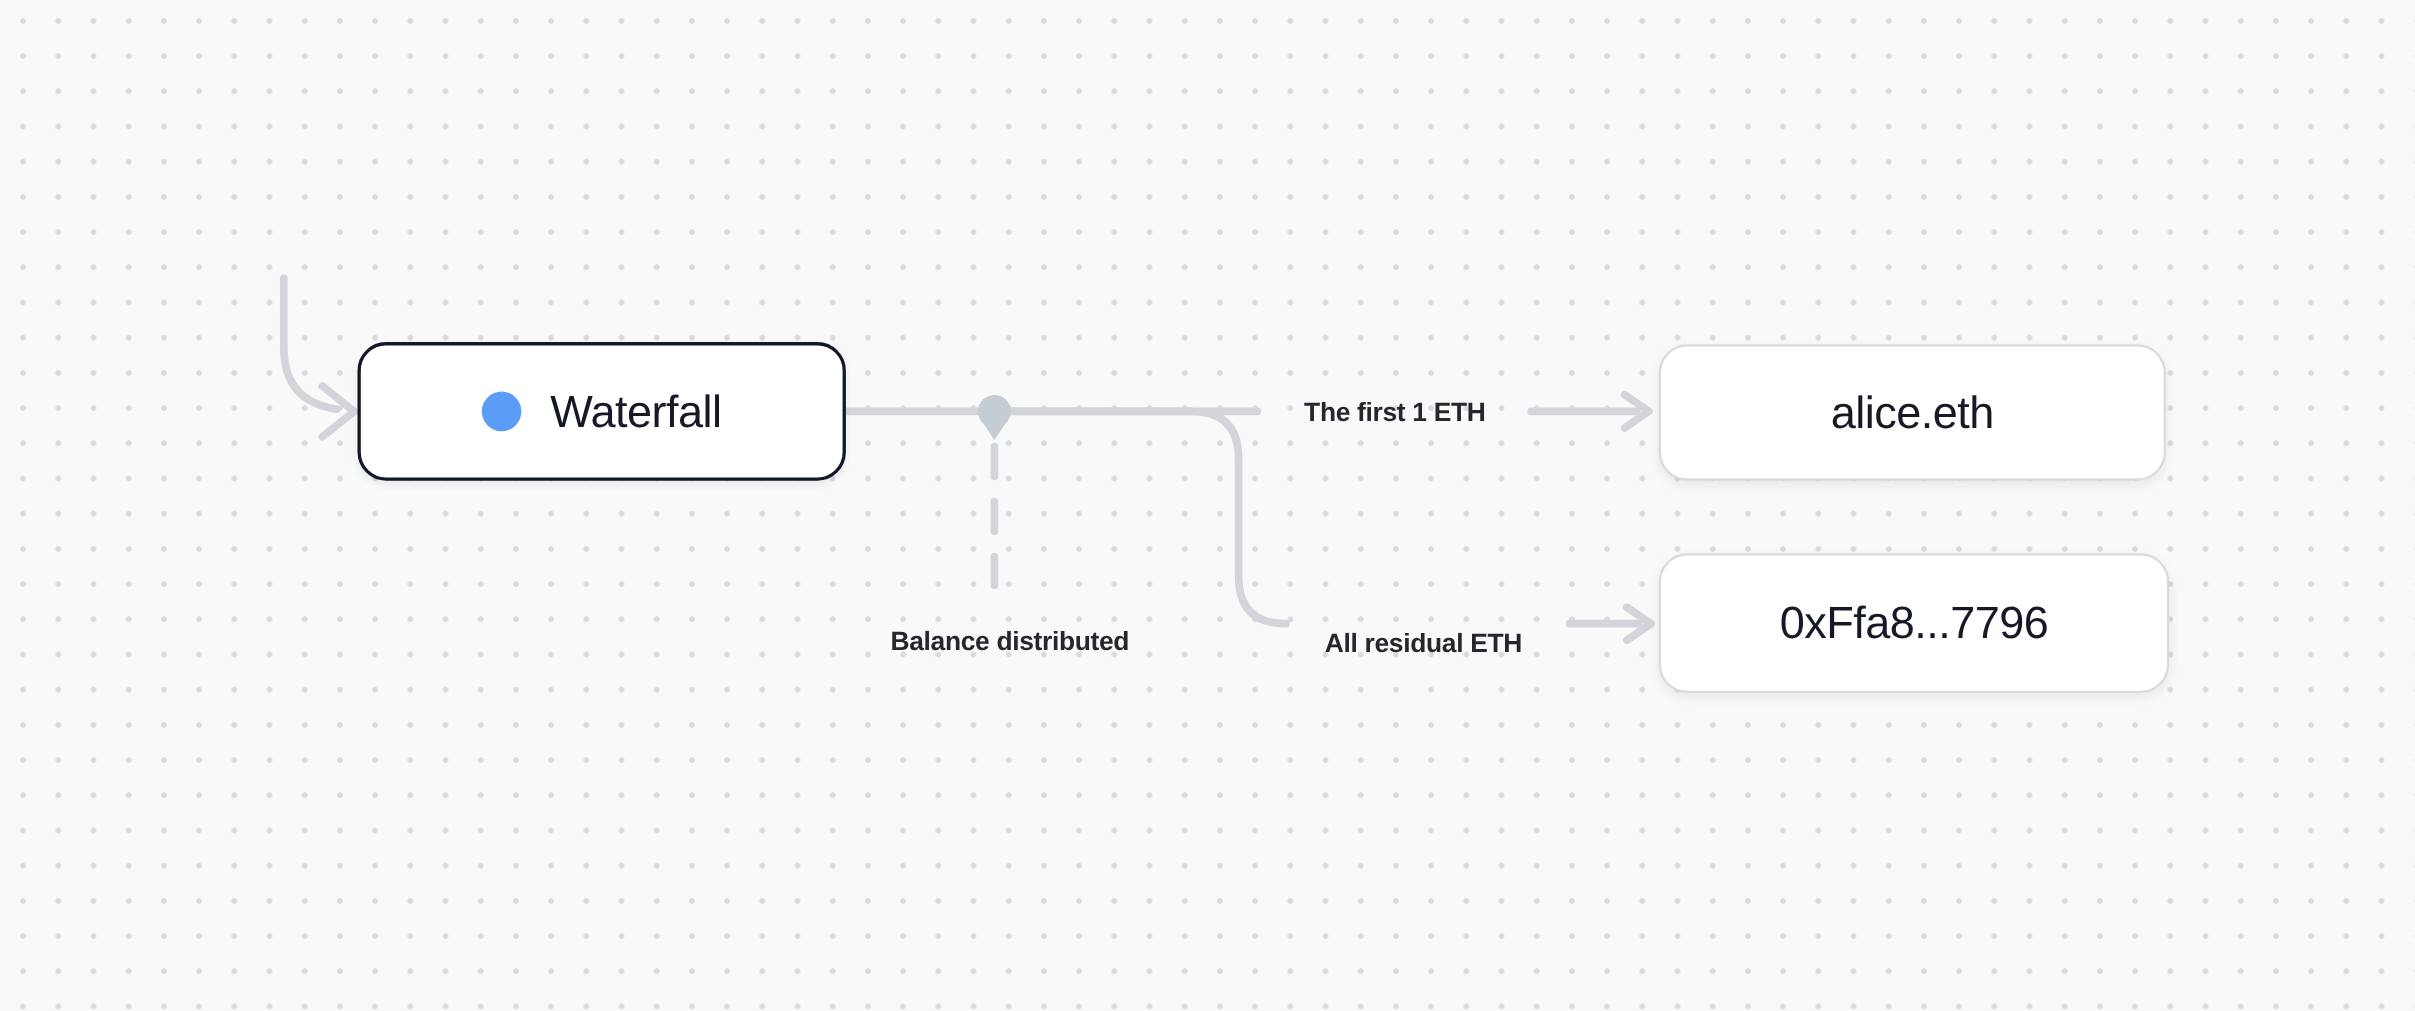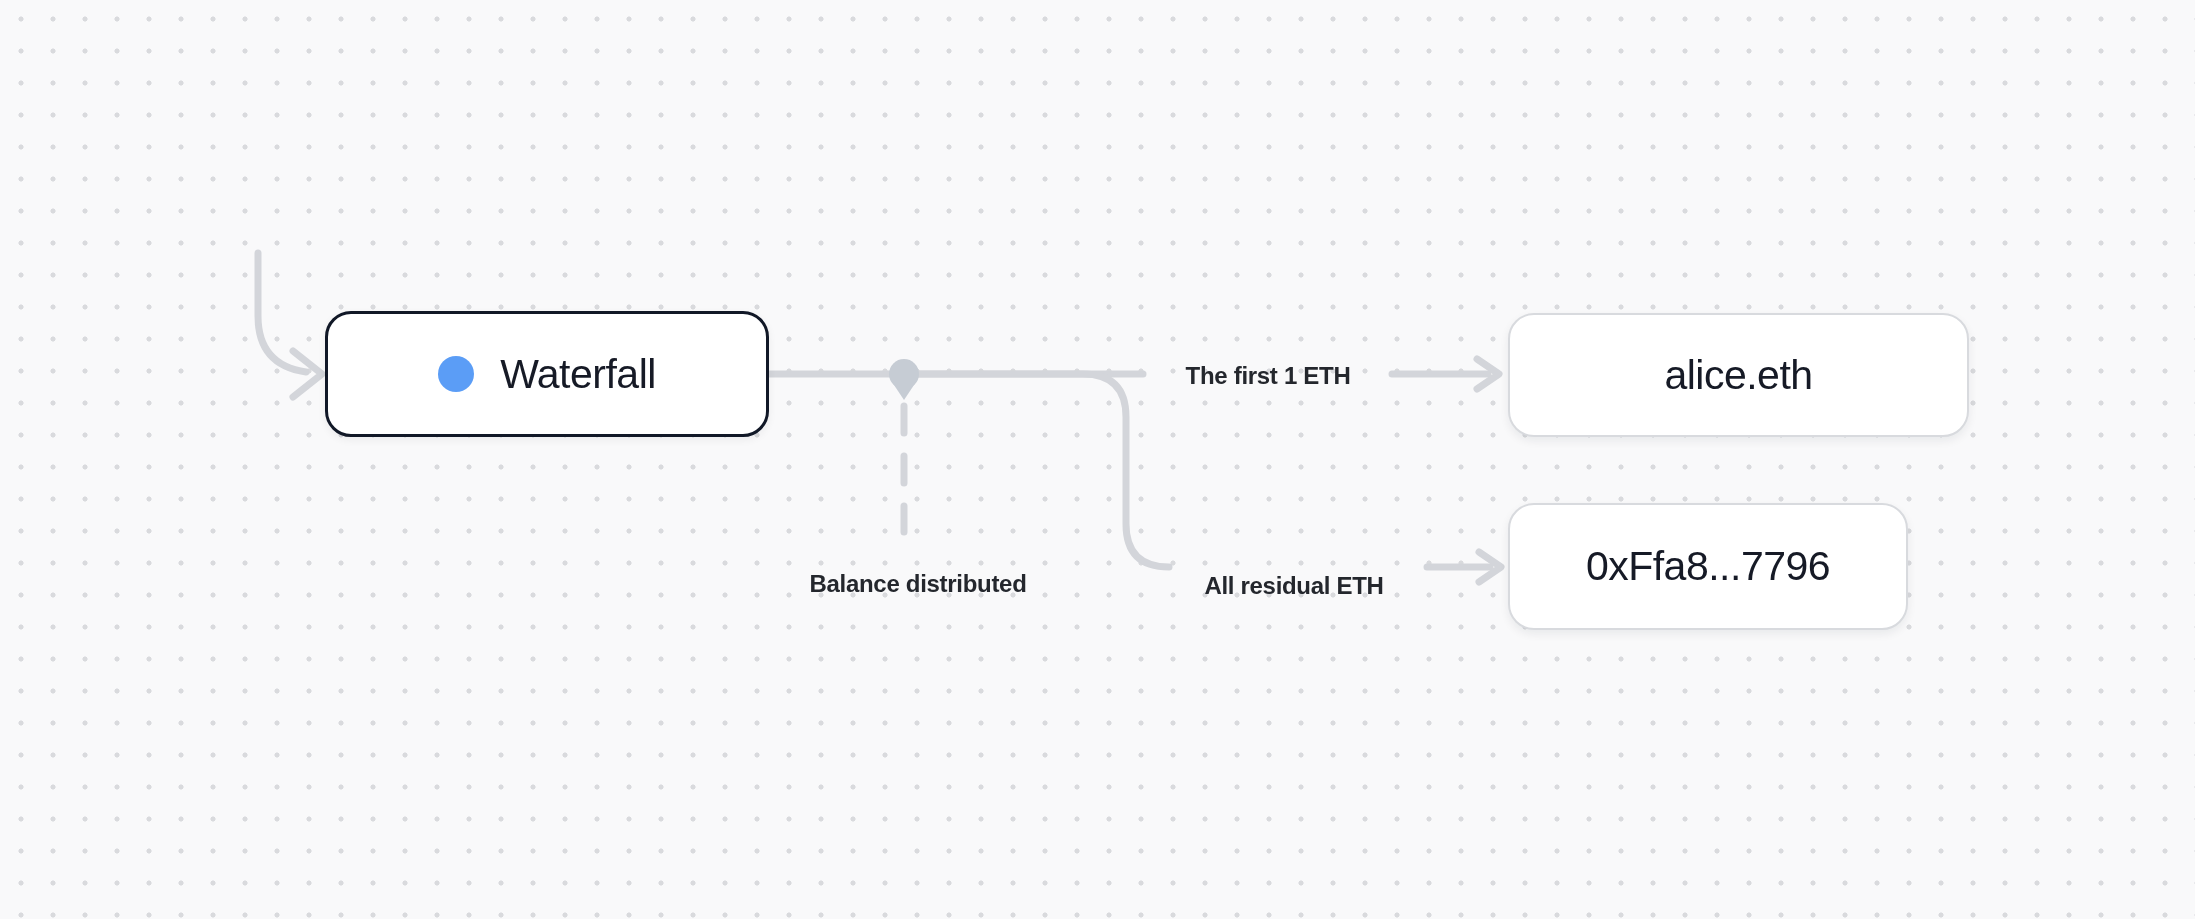--- a/index.html
+++ b/index.html
@@ -70,21 +70,21 @@
     border:3px solid var(--node-border-dark);
     border-radius:26px;
     box-shadow:0 3px 8px rgba(16,24,40,0.06);
   }
   .node-light{
     border:2px solid var(--node-border-light);
     border-radius:26px;
     box-shadow:0 4px 10px rgba(16,24,40,0.07);
   }
   .node-alice{left:1508px;top:313px;width:461px;height:124px;}
-  .node-address{left:1508px;top:503px;width:400px;height:127px;text-align:right;}
+  .node-address{left:1508px;top:503px;width:464px;height:127px;text-align:right;}
   .status-dot{
     width:36px;height:36px;
     border-radius:50%;
     background:var(--accent-blue);
     margin-right:26px;
     flex:0 0 auto;
   }
   .edge-label{
     position:absolute;
     transform:translate(-50%,-50%);

